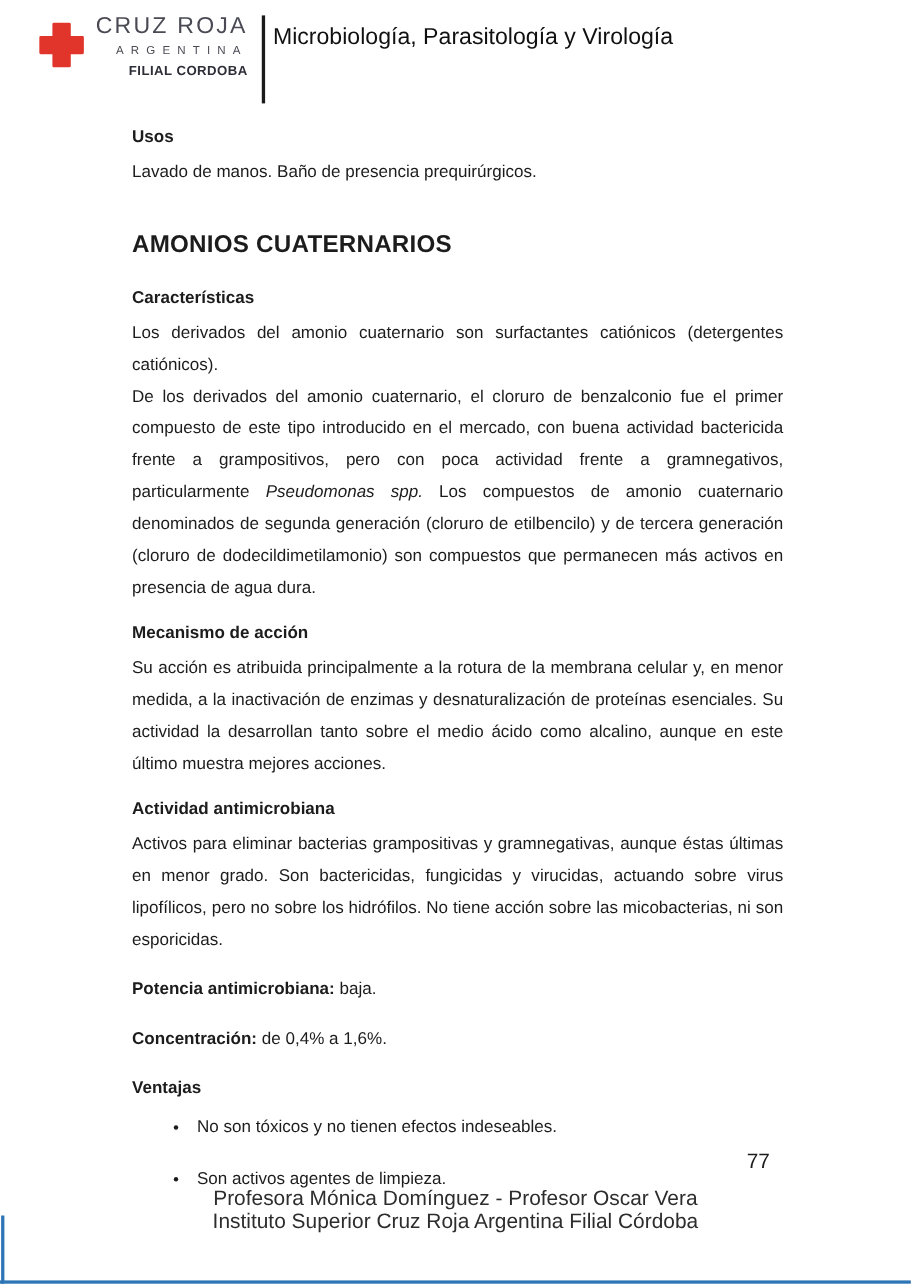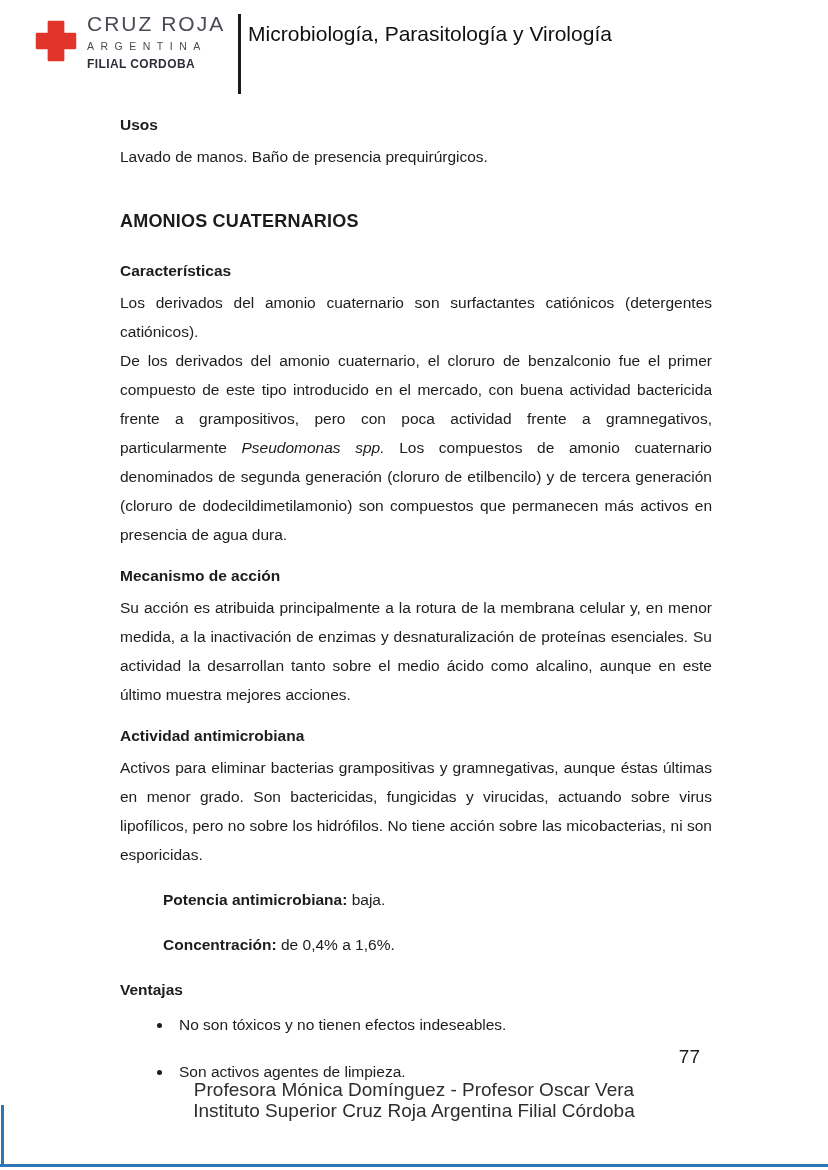--- a/index.html
+++ b/index.html
@@ -16,21 +16,21 @@
 
   
   .logo {
     position: absolute;
     left: 34px;
     top: 12px;
     display: flex;
     align-items: flex-start;
   }
   .cross-wrap { margin-top: 7px; }
-  .logo-text { margin-left: 9px; }
+  .logo-text { margin-left: 9px; text-align: right; }
   .logo-l1 {
     font-size: 21px;
     letter-spacing: 2px;
     color: #4a4a54;
     white-space: nowrap;
   }
   .logo-l2 {
     font-size: 10.5px;
     letter-spacing: 6.5px;
     color: #4a4a54;
@@ -73,28 +73,28 @@
   }
   .content > :first-child { margin-top: 0; }
   .content p { text-align: justify; margin: 0; }
   .sub-heading {
     font-size: 15.5px;
     font-weight: bold;
     margin: 12px 0 3px;
     line-height: 29px;
   }
   .main-heading {
-    font-size: 18px;
+    font-size: 22px;
     font-weight: bold;
     margin: 36px 0 20px;
     line-height: 29px;
     letter-spacing: 0.2px;
   }
   .kv { margin-top: 16px !important; text-align: left !important; }
-  .kv b { font-weight: bold; margin-left: 43px; }
+  .kv b { font-weight: bold; }
   .bullet-list {
     list-style: disc;
     margin-top: 6px;
     padding-left: 53px;
   }
   .bullet-list li { padding-left: 6px; }
   .bullet-list li + li { margin-top: 18px; }
   em.species { font-style: italic; }
 
   

